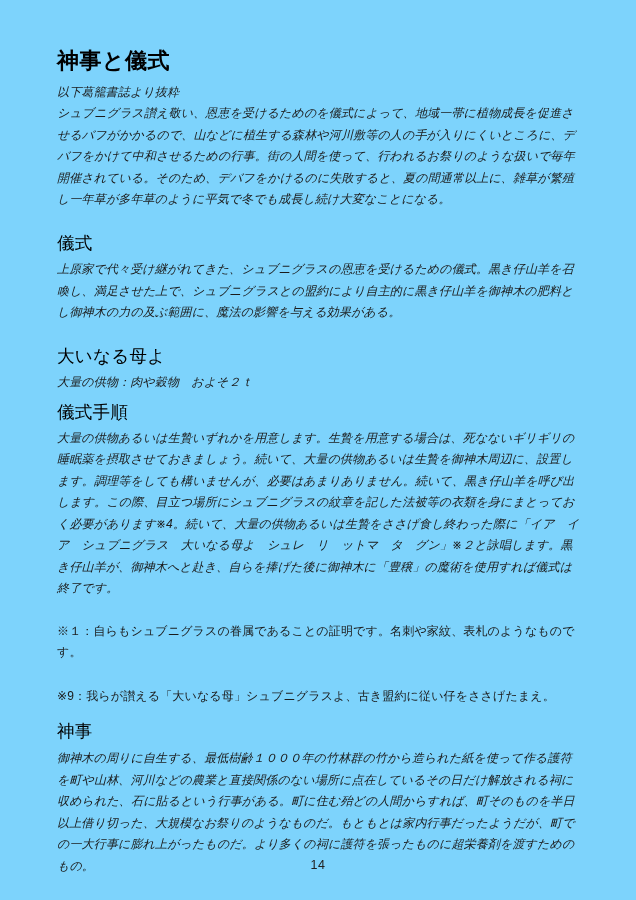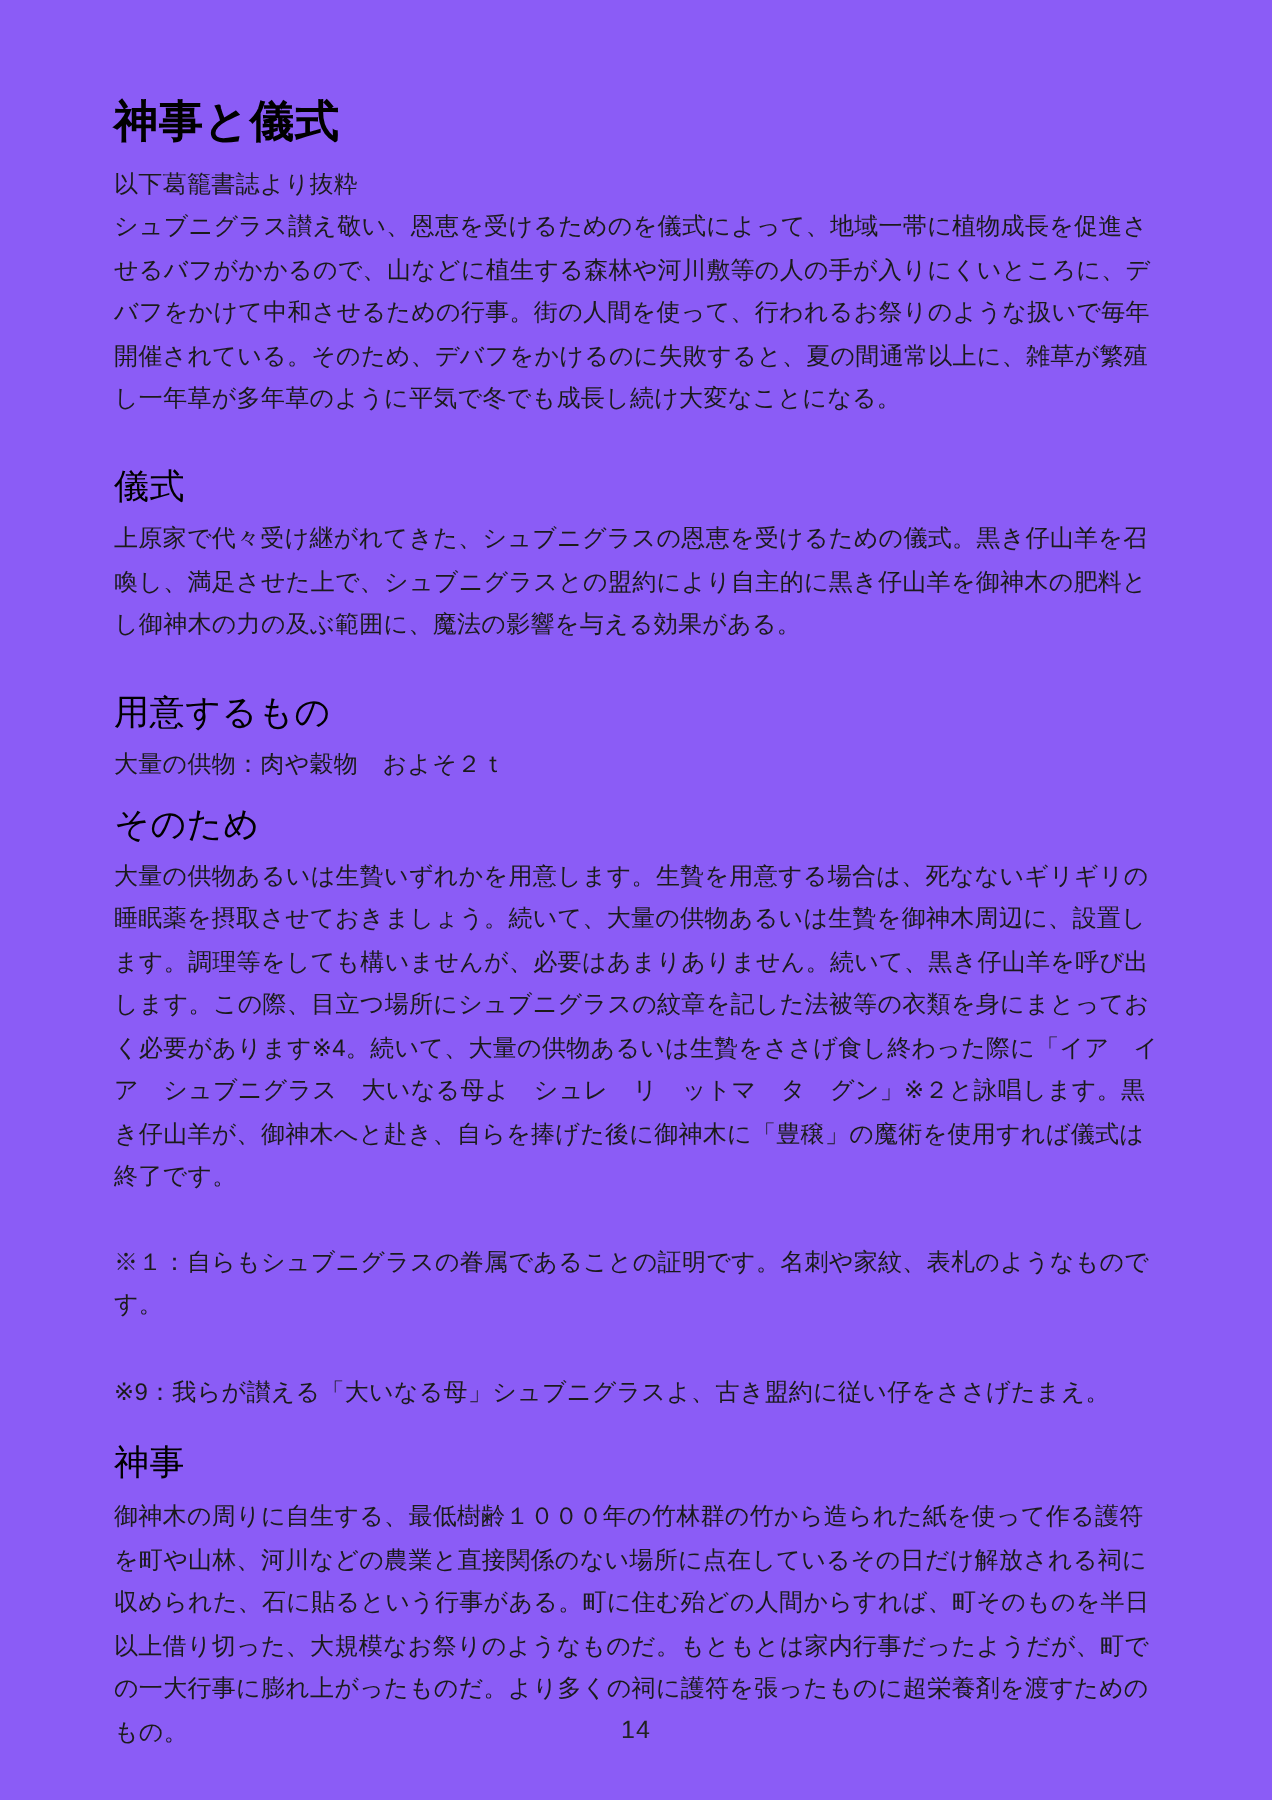--- a/index.html
+++ b/index.html
@@ -13,39 +13,40 @@
     position: relative;
     font-family: "Liberation Sans", "DejaVu Sans", sans-serif;
     color: #1b1b1b;
     overflow: hidden;
   }
   .page {
     position: absolute;
     top: 0; left: 0;
     width: 636px;
     height: 900px;
-    background: #8b5cf6;
+    background: #7dd3fc;
     box-sizing: border-box;
     padding: 47px 56px 0 57px;
   }
   .doc-title {
     font-size: 22px;
     font-weight: 700;
     color: #000000;
     letter-spacing: 0.5px;
     margin: 0 0 7px 0;
     line-height: 1.25;
   }
   .body-text {
     font-size: 12px;
     line-height: 21.5px;
     letter-spacing: 0.15px;
     color: #1b1b1b;
     margin: 0;
     text-align: left;
+    font-style: italic;
   }
   .section-heading {
     font-size: 17.5px;
     font-weight: 400;
     color: #000000;
     letter-spacing: 0.3px;
     line-height: 1.3;
     margin: 0;
   }
   .h-gizishiki   { margin-top: 21px; margin-bottom: 5px; }
@@ -80,26 +81,26 @@
   <h1 class="doc-title">神事と儀式</h1>
 
   <p class="body-text">以下葛籠書誌より抜粋</p>
 
   <p class="body-text">シュブニグラス讃え敬い、恩恵を受けるためのを儀式によって、地域一帯に植物成長を促進させるバフがかかるので、山などに植生する森林や河川敷等の人の手が入りにくいところに、デバフをかけて中和させるための行事。街の人間を使って、行われるお祭りのような扱いで毎年開催されている。そのため、デバフをかけるのに失敗すると、夏の間通常以上に、雑草が繁殖し一年草が多年草のように平気で冬でも成長し続け大変なことになる。</p>
 
   <h2 class="section-heading h-gizishiki">儀式</h2>
 
   <p class="body-text">上原家で代々受け継がれてきた、シュブニグラスの恩恵を受けるための儀式。黒き仔山羊を召喚し、満足させた上で、シュブニグラスとの盟約により自主的に黒き仔山羊を御神木の肥料とし御神木の力の及ぶ範囲に、魔法の影響を与える効果がある。</p>
 
-  <h2 class="section-heading h-prepare">用意するもの</h2>
+  <h2 class="section-heading h-prepare">大いなる母よ</h2>
 
   <p class="body-text">大量の供物：肉や穀物　およそ２ｔ</p>
 
 
-  <h2 class="section-heading h-procedure">そのため</h2>
+  <h2 class="section-heading h-procedure">儀式手順</h2>
 
   <p class="body-text">大量の供物あるいは生贄いずれかを用意します。生贄を用意する場合は、死なないギリギリの睡眠薬を摂取させておきましょう。続いて、大量の供物あるいは生贄を御神木周辺に、設置します。調理等をしても構いませんが、必要はあまりありません。続いて、黒き仔山羊を呼び出します。この際、目立つ場所にシュブニグラスの紋章を記した法被等の衣類を身にまとっておく必要があります※4。続いて、大量の供物あるいは生贄をささげ食し終わった際に「イア　イア　シュブニグラス　大いなる母よ　シュレ　リ　ットマ　タ　グン」※２と詠唱します。黒き仔山羊が、御神木へと赴き、自らを捧げた後に御神木に「豊穣」の魔術を使用すれば儀式は終了です。</p>
 
   <p class="footnote fn-1">※１：自らもシュブニグラスの眷属であることの証明です。名刺や家紋、表札のようなものです。</p>
 
   <p class="footnote fn-2">※9：我らが讃える「大いなる母」シュブニグラスよ、古き盟約に従い仔をささげたまえ。</p>
 
   <h2 class="section-heading h-shinji">神事</h2>
 
   <p class="body-text">御神木の周りに自生する、最低樹齢１０００年の竹林群の竹から造られた紙を使って作る護符を町や山林、河川などの農業と直接関係のない場所に点在しているその日だけ解放される祠に収められた、石に貼るという行事がある。町に住む殆どの人間からすれば、町そのものを半日以上借り切った、大規模なお祭りのようなものだ。もともとは家内行事だったようだが、町での一大行事に膨れ上がったものだ。より多くの祠に護符を張ったものに超栄養剤を渡すためのもの。</p>

